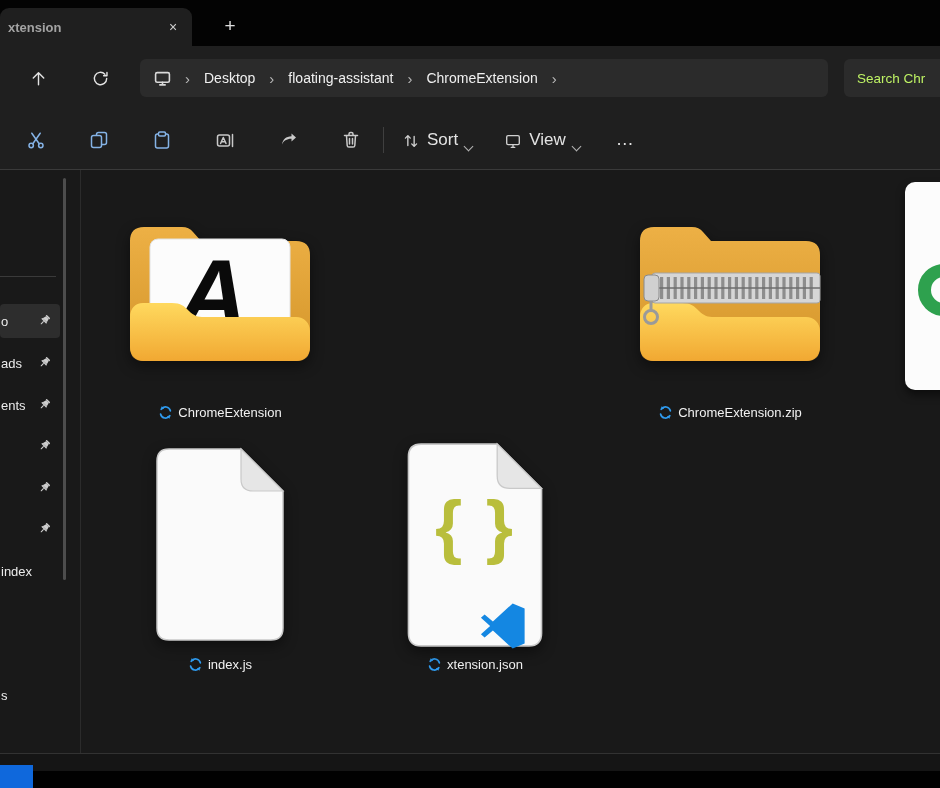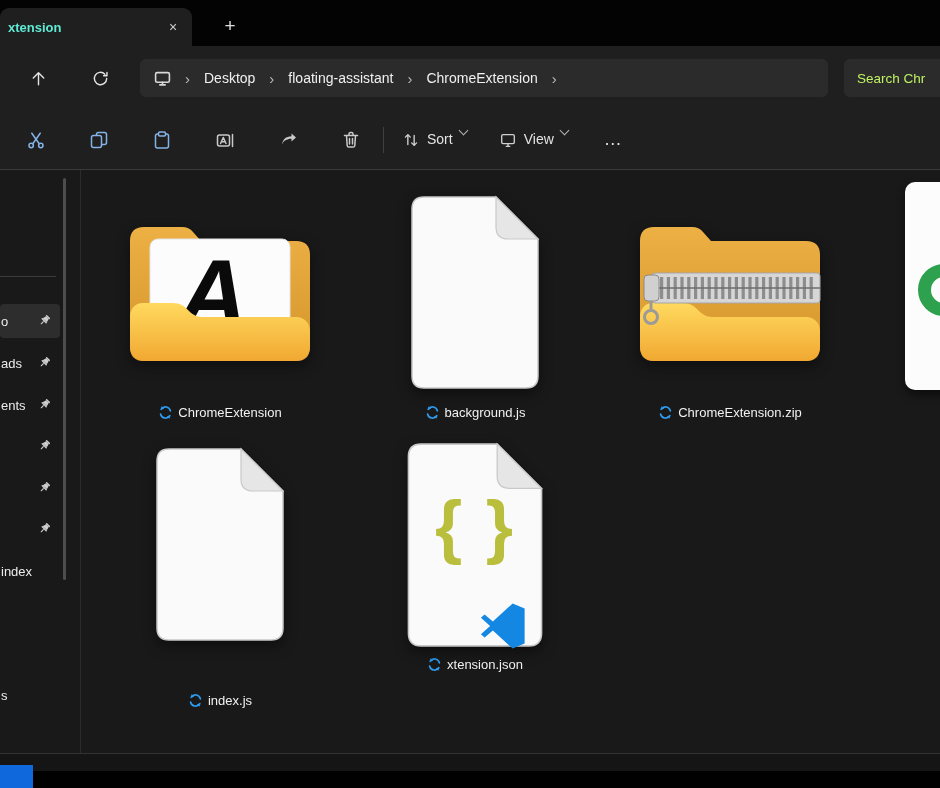--- a/index.html
+++ b/index.html
@@ -4,21 +4,21 @@
 <style>
   * { margin:0; padding:0; box-sizing:border-box; }
   html,body { width:940px; height:788px; background:#000; overflow:hidden;
     font-family:"Liberation Sans","DejaVu Sans",sans-serif; }
   .stage { position:relative; width:940px; height:788px; background:#030303; }
 
   
   .tabbar { position:absolute; left:0; top:0; width:940px; height:46px; background:#030303; }
   .tab { position:absolute; left:0; top:8px; width:192px; height:38px; background:#1f1f1f;
          border-radius:9px 9px 0 0; display:flex; align-items:center; }
-  .tab-title { color:#5eead4; font-size:13px; font-weight:600; padding-left:8px; white-space:nowrap; overflow:hidden; flex:1; }
+  .tab-title { color:#a3a3a3; font-size:13px; font-weight:600; padding-left:8px; white-space:nowrap; overflow:hidden; flex:1; }
   .tab-close { width:26px; height:26px; display:flex; align-items:center; justify-content:center;
                color:#cfcfcf; font-size:14px; margin-right:6px; border-radius:4px; }
   .newtab { position:absolute; left:216px; top:12px; width:28px; height:28px; display:flex;
             align-items:center; justify-content:center; color:#dedede; font-size:19px; border-radius:4px; }
 
   
   .navbar { position:absolute; left:0; top:46px; width:940px; height:64px; background:#1f1f1f;
             display:flex; align-items:center; padding-left:24px; }
   .navbtn { width:28px; height:28px; display:flex; align-items:center; justify-content:center;
             color:#e3e3e3; border-radius:4px; flex:none; }
@@ -32,21 +32,21 @@
   .search-text { color:#bef264; font-size:13.5px; white-space:nowrap; }
 
   
   .cmdbar { position:absolute; left:0; top:110px; width:940px; height:60px; background:#1f1f1f;
             border-bottom:1px solid #3a3a3a; display:flex; align-items:center; padding-left:24px; }
   .cmdbtn { width:24px; height:24px; display:flex; align-items:center; justify-content:center;
             border-radius:4px; flex:none; }
   .cmdbtn + .cmdbtn { margin-left:39px; }
   .c-blue { color:#85b3e6; } .c-gray { color:#c9c9c9; }
   .vdiv { width:1px; height:26px; background:#3f3f3f; margin-left:20px; flex:none; }
-  .ddbtn { display:flex; align-items:flex-start; gap:7px; color:#e3e3e3; font-size:14px; flex:none; }
+  .ddbtn { display:flex; align-items:flex-end; gap:7px; color:#e3e3e3; font-size:17px; flex:none; }
   .ddbtn.sort { margin-left:18px; } .ddbtn.view { margin-left:32px; }
   .chev { width:7px; height:7px; border-right:1.4px solid #b5b5b5; border-bottom:1.4px solid #b5b5b5;
           transform:rotate(45deg); margin-top:-4px; }
   .morebtn { margin-left:36px; color:#e3e3e3; font-size:18px; letter-spacing:1px; flex:none; }
 
   
   .content { position:absolute; left:0; top:170px; width:940px; height:583px; background:#191919; }
   .split { position:absolute; left:80px; top:0; width:1px; height:583px; background:#2b2b2b; }
 
   
@@ -330,41 +330,20 @@
               <path d="M13.2 6.2 A5.4 5.4 0 0 0 3.4 4.6" fill="none" stroke="#2f9bef" stroke-width="1.8" stroke-linecap="round"></path>
               <path d="M2.8 9.8 A5.4 5.4 0 0 0 12.6 11.4" fill="none" stroke="#2f9bef" stroke-width="1.8" stroke-linecap="round"></path>
               <path d="M3.6 1.4 L3.3 4.9 L6.7 4.1 Z" fill="#2f9bef"></path>
               <path d="M12.4 14.6 L12.7 11.1 L9.3 11.9 Z" fill="#2f9bef"></path>
             </svg>
         </span>
         <span class="fname">ChromeExtension</span>
       </div>
     </div>
 
-    <div class="tile" style="left:350px; top:20px;">
-      <div class="iconwrap">
-        <span class="icon-shadow">
-          <svg width="150" height="195" viewBox="0 0 150 195">
-            <path d="M12 14 q0-12 12-12 h72 l42 42 v137 q0 12-12 12 H24 q-12 0-12-12 Z" fill="#fafafa" stroke="#c9c9c9" stroke-width="1.5"></path>
-            <path d="M96 2 l42 42 h-30 q-12 0-12-12 Z" fill="#e6e6e6" stroke="#c9c9c9" stroke-width="1.2"></path>
-          </svg>
-        </span>
-      </div>
-      <div class="filelabel">
-        <span>
-          <svg width="15" height="15" viewBox="0 0 16 16">
-              <path d="M13.2 6.2 A5.4 5.4 0 0 0 3.4 4.6" fill="none" stroke="#2f9bef" stroke-width="1.8" stroke-linecap="round"></path>
-              <path d="M2.8 9.8 A5.4 5.4 0 0 0 12.6 11.4" fill="none" stroke="#2f9bef" stroke-width="1.8" stroke-linecap="round"></path>
-              <path d="M3.6 1.4 L3.3 4.9 L6.7 4.1 Z" fill="#2f9bef"></path>
-              <path d="M12.4 14.6 L12.7 11.1 L9.3 11.9 Z" fill="#2f9bef"></path>
-            </svg>
-        </span>
-        <span class="fname">background.js</span>
-      </div>
-    </div>
 
     <div class="tile" style="left:605px; top:20px;">
       <div class="iconwrap">
         <span class="icon-shadow">
           <svg width="200" height="156" viewBox="0 0 200 156">
             <path d="M10 26 q0-14 14-14 h38 q7 0 11 5 l8 9 h95 q14 0 14 14 v92 q0 14-14 14 H24 q-14 0-14-14 Z" fill="url(#gfb)"></path>
             <path d="M10 102 c0-8 5-14 13-14 h29 c9 0 12 3 17 8 c5 5 9 6 15 6 h92 c8 0 14 6 14 14 v16 c0 8-6 14-14 14 H24 c-8 0-14-6-14-14 Z" fill="url(#gff)"></path>
             <rect x="22" y="58" width="168" height="30" rx="3" fill="#d6d6d6" stroke="#a5a5a5"></rect>
             <line x1="30" y1="73" x2="184" y2="73" stroke="#8d8d8d" stroke-width="22" stroke-dasharray="3.2 3.6"></line>
             <line x1="22" y1="73" x2="190" y2="73" stroke="#6e6e6e" stroke-width="1.5"></line>
@@ -384,21 +363,21 @@
             </svg>
         </span>
         <span class="fname">ChromeExtension.zip</span>
       </div>
     </div>
 
     <div class="partial-card">
       <div class="green-ring"></div>
     </div>
 
-    <div class="tile" style="left:95px; top:272px;gap:36px;">
+    <div class="tile" style="left:95px; top:272px;">
       <div class="iconwrap">
         <span class="icon-shadow">
           <svg width="150" height="195" viewBox="0 0 150 195">
             <path d="M12 14 q0-12 12-12 h72 l42 42 v137 q0 12-12 12 H24 q-12 0-12-12 Z" fill="#fafafa" stroke="#c9c9c9" stroke-width="1.5"></path>
             <path d="M96 2 l42 42 h-30 q-12 0-12-12 Z" fill="#e6e6e6" stroke="#c9c9c9" stroke-width="1.2"></path>
           </svg>
         </span>
       </div>
       <div class="filelabel">
         <span>

